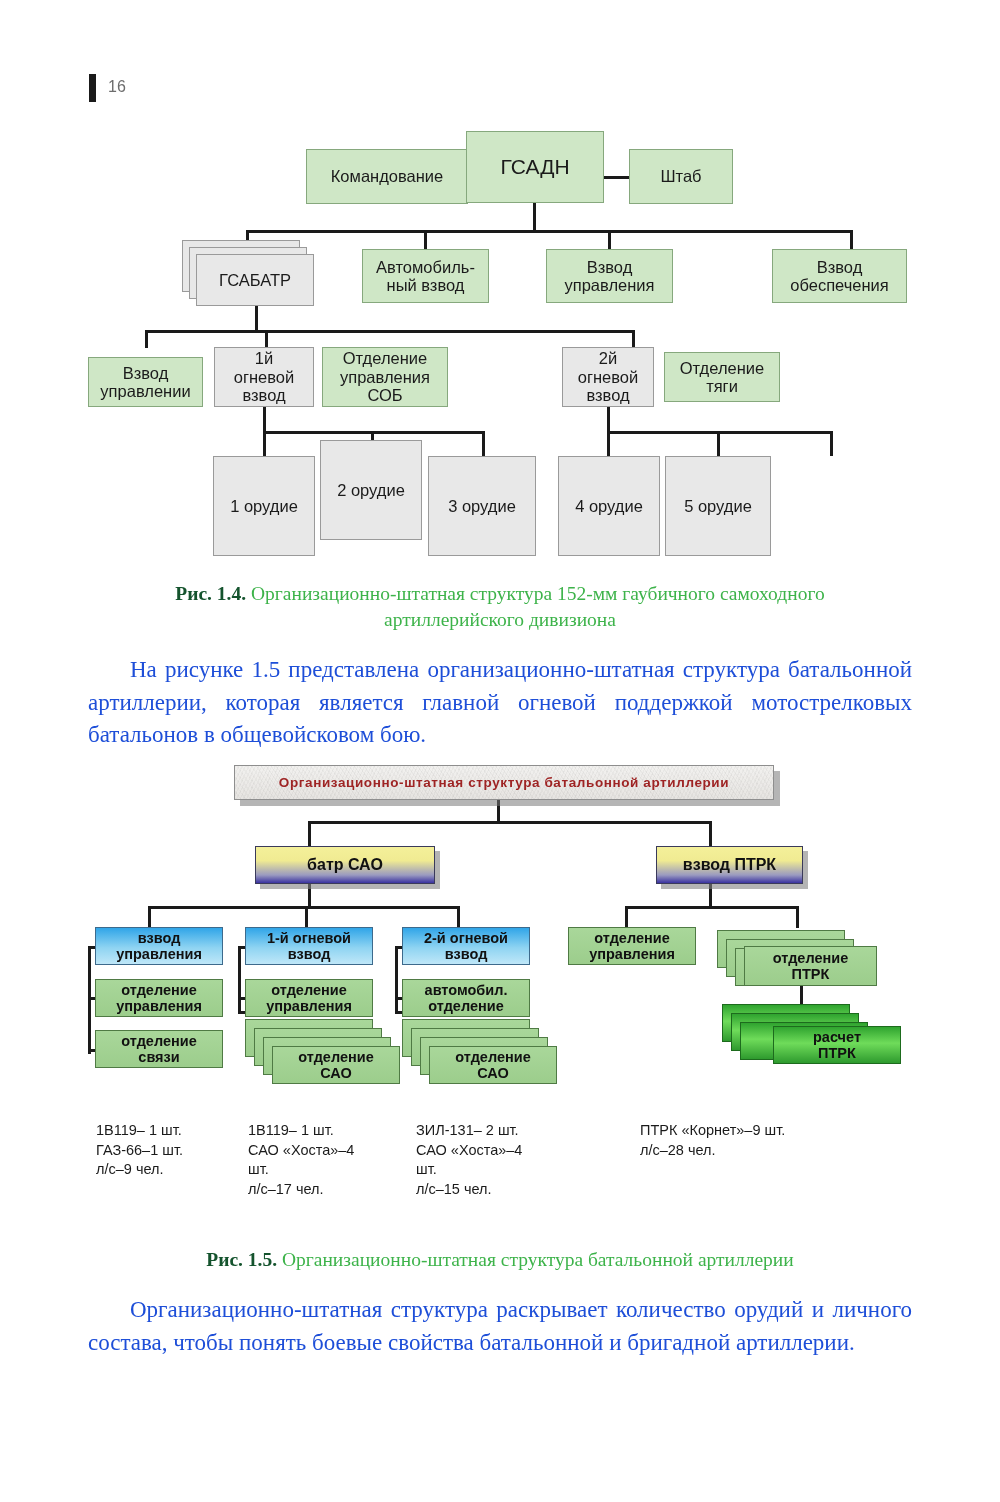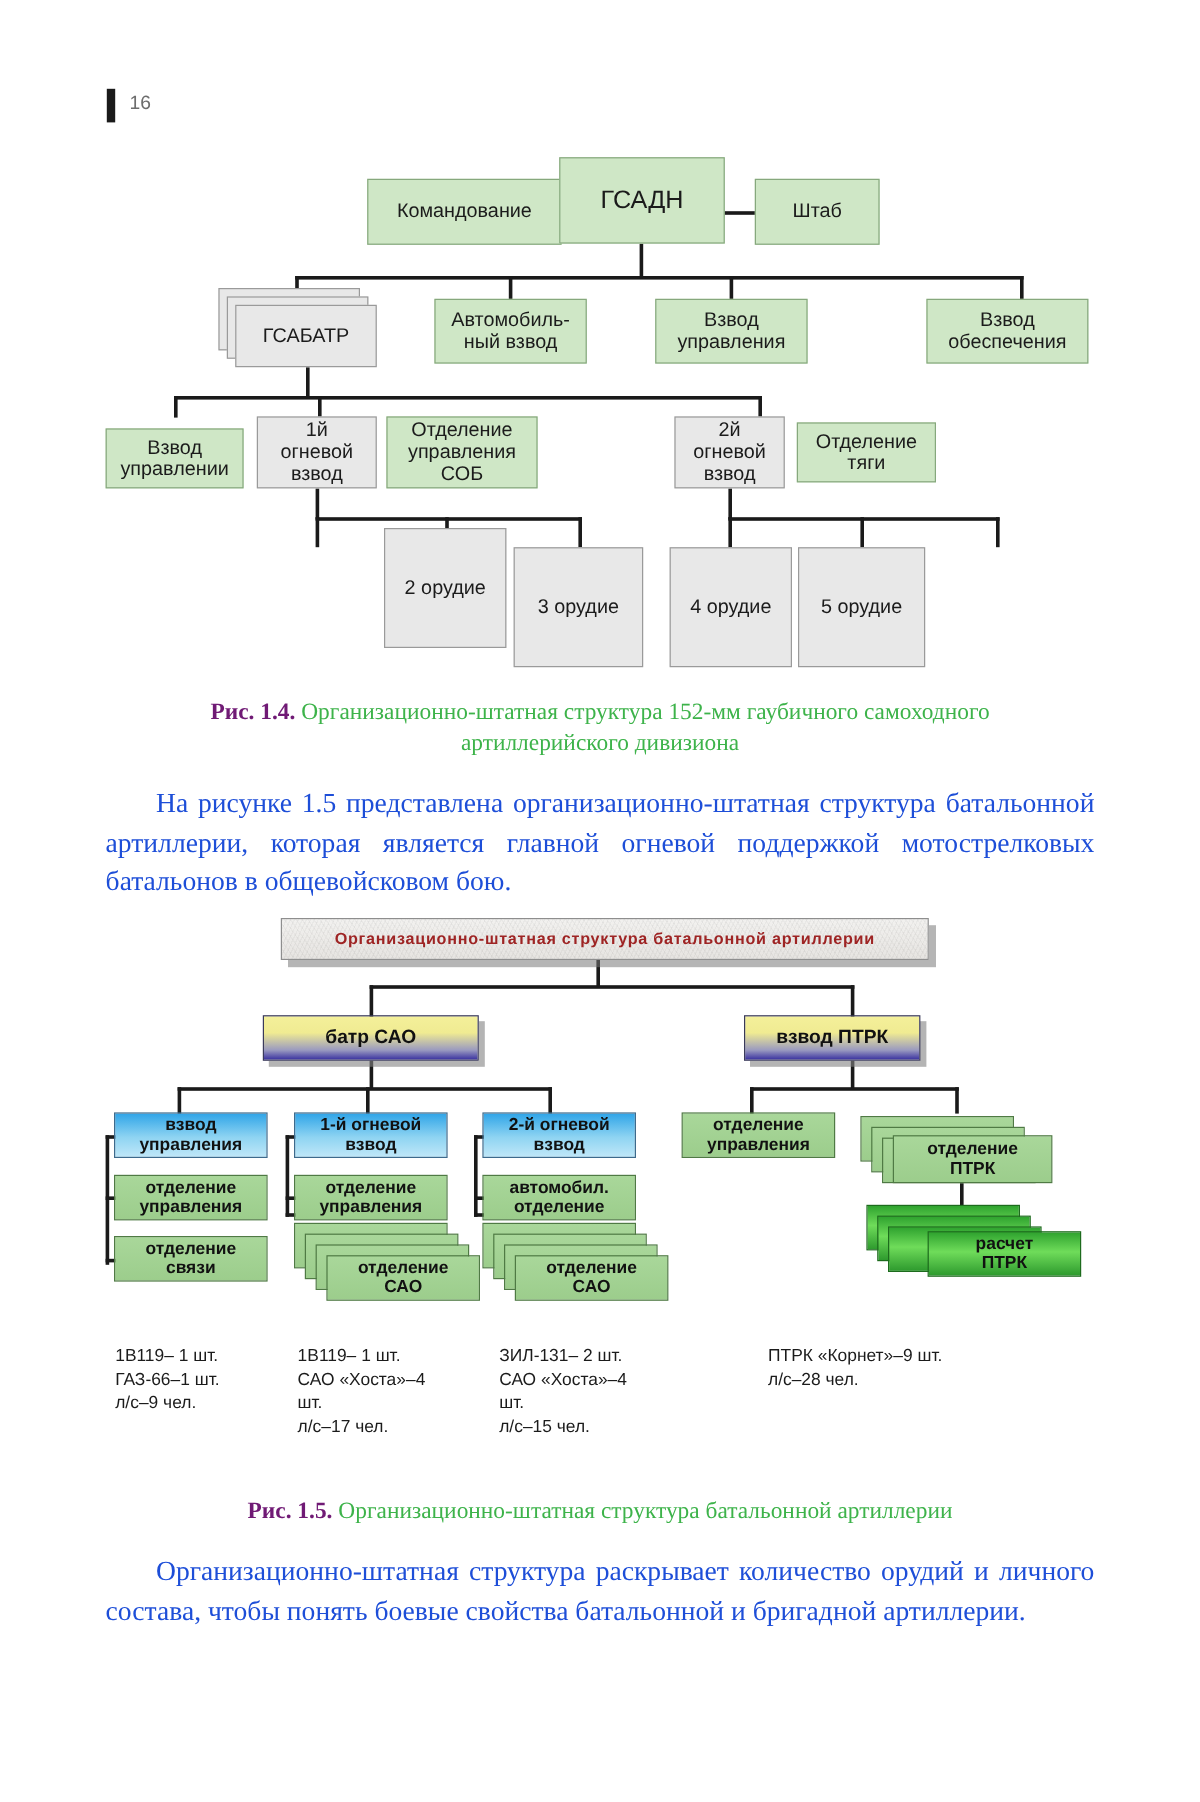--- a/index.html
+++ b/index.html
@@ -99,20 +99,21 @@
     font-size: 13.5px;
     font-weight: bold;
     color: #9e2424;
     letter-spacing: .6px;
   }
   .gold {
     background: linear-gradient(180deg, #f4f09a 0%, #f0eb92 38%, #9a9ac0 78%, #3a32a0 100%);
     border: 1px solid #3a3a5a;
     box-shadow: 5px 5px 0 rgba(130,130,130,.6);
     font-size: 16px !important;
+    margin-left: 36px;
   }
   .blue {
     background: linear-gradient(180deg, #30a5e8 0%, #8fd4f2 55%, #bfe7f8 100%);
     border: 1px solid #3d6a8c;
   }
   .lgreen {
     background: linear-gradient(180deg, #a9d79a 0%, #9ccd8c 100%);
     border: 1px solid #4f7a44;
   }
   .dgreen {
@@ -131,21 +132,21 @@
 
   
   .caption {
     position: absolute;
     text-align: center;
     font-size: 19.5px;
     color: #3db34a;
     line-height: 1.35;
   }
   .caption b {
-    color: #701a75;
+    color: #14532d;
     font-weight: bold;
   }
   .para {
     position: absolute;
     font-size: 23px;
     line-height: 1.42;
     text-align: justify;
     text-indent: 42px;
     color: #1d4ed8;
   }
@@ -208,20 +209,21 @@
   <div class="conn v" style="left:263px;top:431px;height:25px;"></div>
   <div class="conn v" style="left:371px;top:431px;height:25px;"></div>
   <div class="conn v" style="left:482px;top:431px;height:25px;"></div>
 
   <div class="conn v" style="left:607px;top:407px;height:26px;"></div>
   <div class="conn h" style="left:607px;top:431px;width:226px;"></div>
   <div class="conn v" style="left:607px;top:431px;height:25px;"></div>
   <div class="conn v" style="left:717px;top:431px;height:25px;"></div>
   <div class="conn v" style="left:830px;top:431px;height:25px;"></div>
 
+  <div class="node grey" style="left:213px;top:456px;width:102px;height:100px;">1 орудие</div>
   <div class="node grey" style="left:320px;top:440px;width:102px;height:100px;">2 орудие</div>
   <div class="node grey" style="left:428px;top:456px;width:108px;height:100px;">3 орудие</div>
   <div class="node grey" style="left:558px;top:456px;width:102px;height:100px;">4 орудие</div>
   <div class="node grey" style="left:665px;top:456px;width:106px;height:100px;">5 орудие</div>
 </div>
 
 <div class="caption" style="left:130px;top:581px;width:740px;">
   <b>Рис. 1.4.</b><span> Организационно-штатная структура 152-мм гаубичного самоходного артиллерийского дивизиона</span>
 </div>
 

